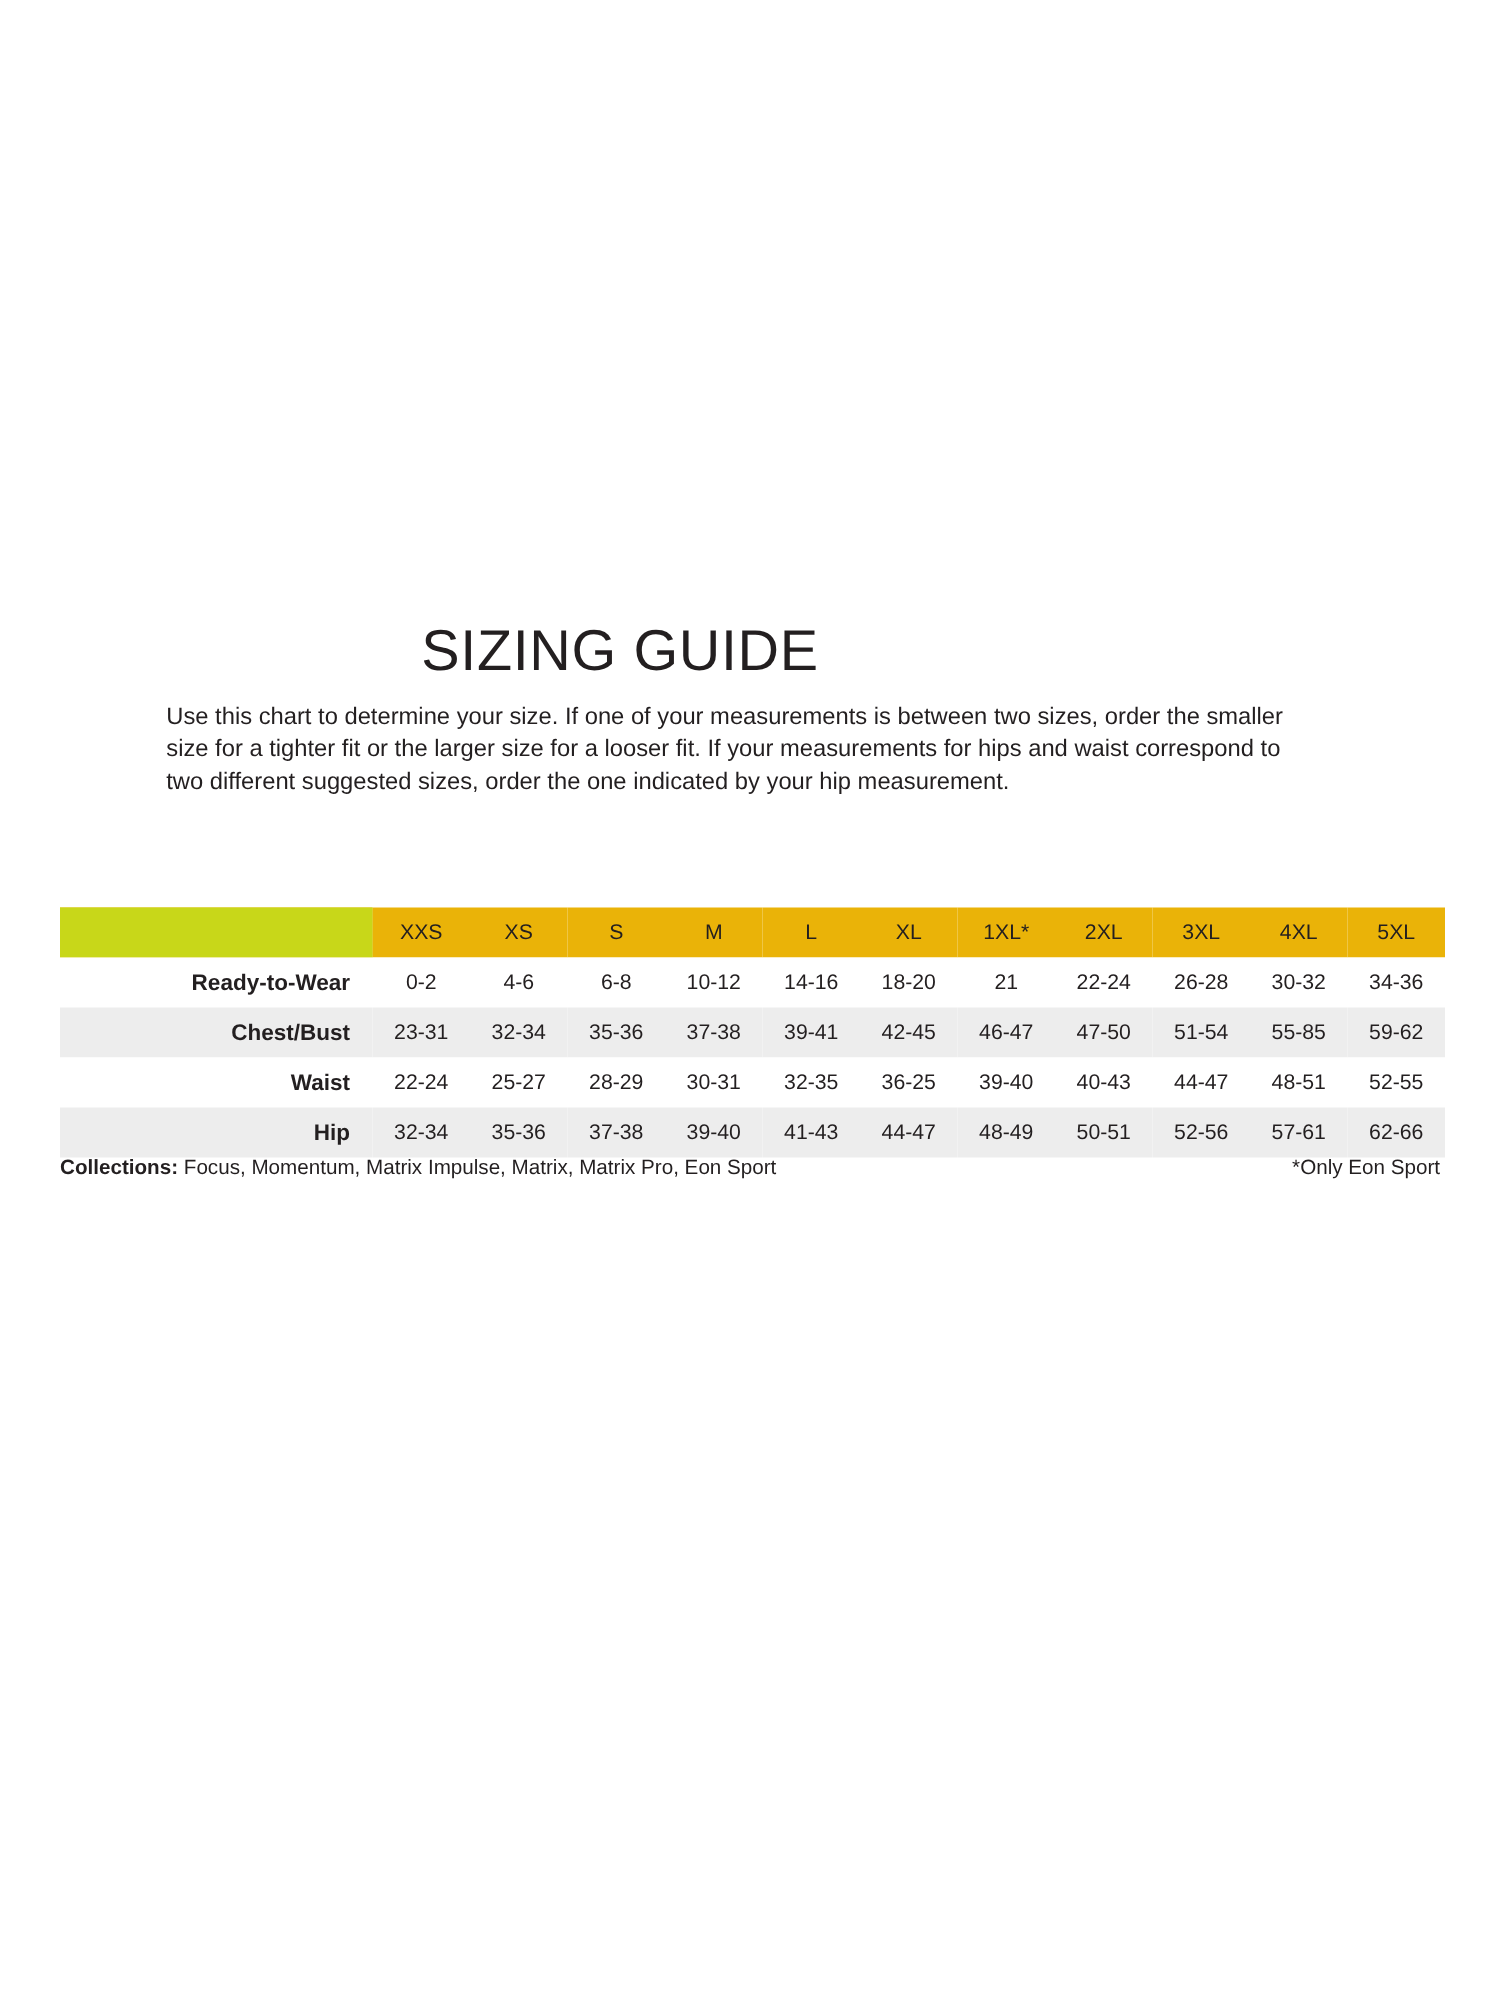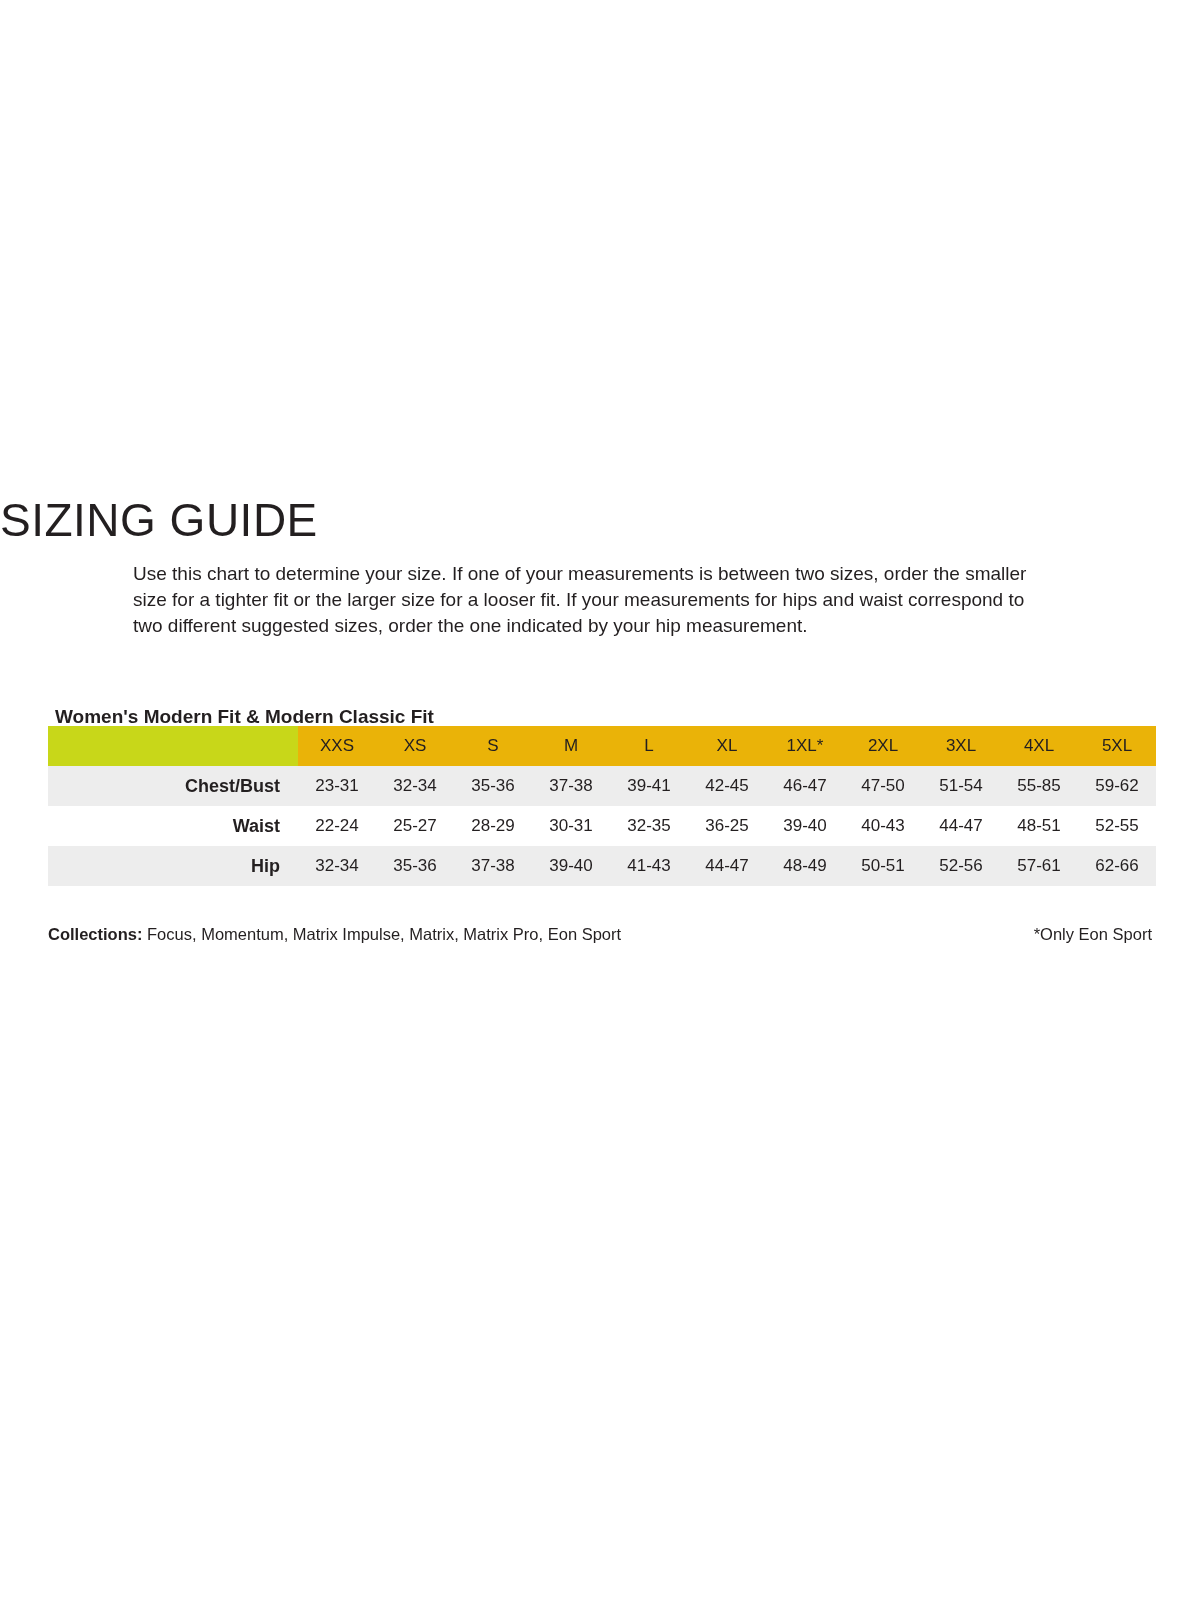--- a/index.html
+++ b/index.html
@@ -20,21 +20,21 @@
     left: 0;
     top: 0;
     width: 1200px;
     height: 1600px;
   }
   .title {
     position: absolute;
     left: 0;
     top: 462px;
     width: 992px;
-    text-align: left;
+    text-align: center;
     font-size: 46px;
     font-weight: 400;
     letter-spacing: 0.5px;
     color: #231f20;
   }
   .intro {
     position: absolute;
     left: 133px;
     top: 542px;
     width: 920px;
@@ -106,21 +106,20 @@
 </style>
 </head>
 <body>
 
 <div class="page">
 
   <h1 class="title">SIZING GUIDE</h1>
 
   <p class="intro">Use this chart to determine your size. If one of your measurements is between two sizes, order the smaller size for a tighter fit or the larger size for a looser fit. If your measurements for hips and waist correspond to two different suggested sizes, order the one indicated by your hip measurement.</p>
 
-  <h2 class="section-heading">Women's Modern Fit &amp; Modern Classic Fit</h2>
 
   <table class="size-table">
     <colgroup>
       <col class="rowhead">
       <col class="c">
         <col class="c">
         <col class="c">
         <col class="c">
         <col class="c">
         <col class="c">
@@ -140,20 +139,34 @@
         <th>L</th>
         <th>XL</th>
         <th>1XL*</th>
         <th>2XL</th>
         <th>3XL</th>
         <th>4XL</th>
         <th>5XL</th>
       </tr>
     </thead>
     <tbody>
+      <tr class="plain">
+        <th class="rowlabel">Ready-to-Wear</th>
+        <td>0-2</td>
+        <td>4-6</td>
+        <td>6-8</td>
+        <td>10-12</td>
+        <td>14-16</td>
+        <td>18-20</td>
+        <td>21</td>
+        <td>22-24</td>
+        <td>26-28</td>
+        <td>30-32</td>
+        <td>34-36</td>
+      </tr>
       <tr class="alt">
         <th class="rowlabel">Chest/Bust</th>
         <td>23-31</td>
         <td>32-34</td>
         <td>35-36</td>
         <td>37-38</td>
         <td>39-41</td>
         <td>42-45</td>
         <td>46-47</td>
         <td>47-50</td>

